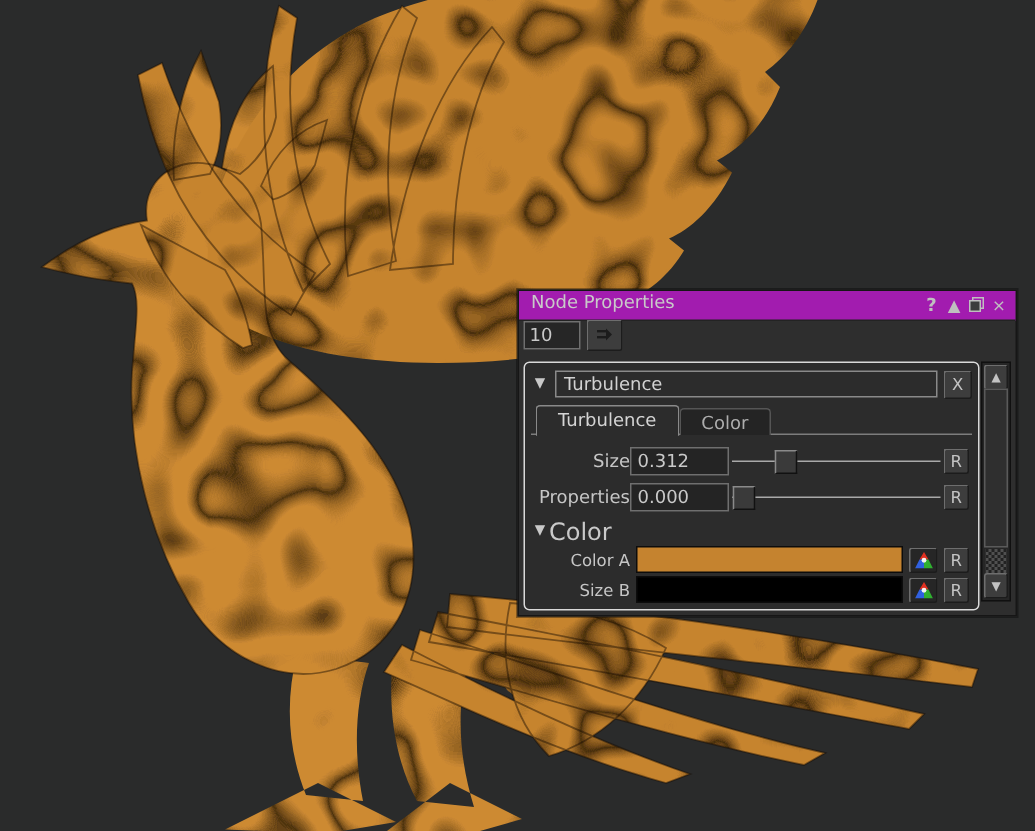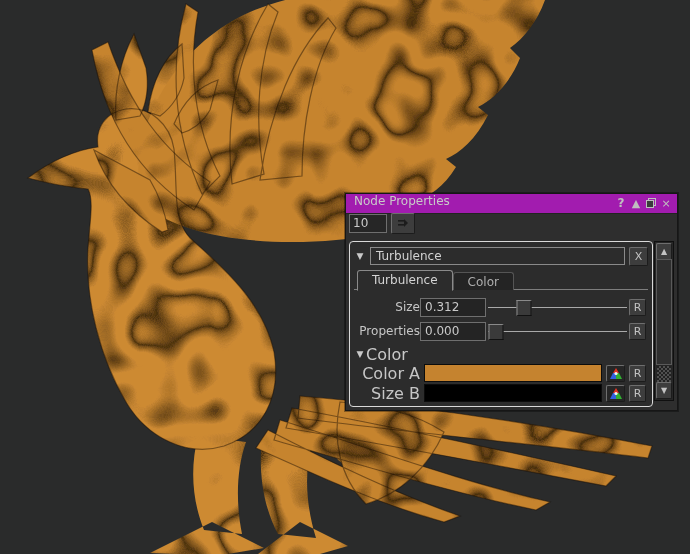--- a/index.html
+++ b/index.html
@@ -49,21 +49,21 @@
           color:#c9c9c9;font-size:12px;padding:1px 4px;flex:none;}
   .slider{flex:1;position:relative;height:17px;margin:0 2px;}
   .slider .track{position:absolute;left:0;right:0;top:8px;height:1px;background:#a9a9a9;}
   .slider .handle{position:absolute;top:1px;width:13px;height:14px;transform:translateX(-50%);
                   background:#3a3a3a;border-top:1px solid #8a8a8a;border-left:1px solid #8a8a8a;
                   border-right:1px solid #111;border-bottom:1px solid #111;}
   .rbtn{width:15px;height:15px;font-size:11px;flex:none;}
   .sect-hdr{display:flex;align-items:center;height:18px;margin-top:2px;}
   .sect-hdr .stitle{color:#c9c9c9;font-size:16px;}
   .crow{display:flex;align-items:center;height:20px;gap:4px;}
-  .clabel{width:66px;text-align:right;color:#c6c6c6;font-size:16px;flex:none;}
+  .clabel{width:66px;text-align:right;color:#c6c6c6;font-size:11px;flex:none;}
   .swatch{flex:1;height:16px;border:1px solid #0c0c0c;}
   .cpick{width:17px;height:15px;background:#262626;flex:none;}
   
   .vscroll{position:absolute;right:3px;top:47px;width:20px;height:160px;
            background:#262626;border:1px solid #101010;box-sizing:border-box;}
   .sbtn{position:absolute;left:1px;right:1px;height:15px;font-size:8px;}
   .sbtn.up{top:1px;}
   .sbtn.down{bottom:1px;}
   .sthumb{position:absolute;left:1px;right:1px;top:17px;height:104px;background:#2f2f2f;
           border:1px solid #5a5a5a;}

